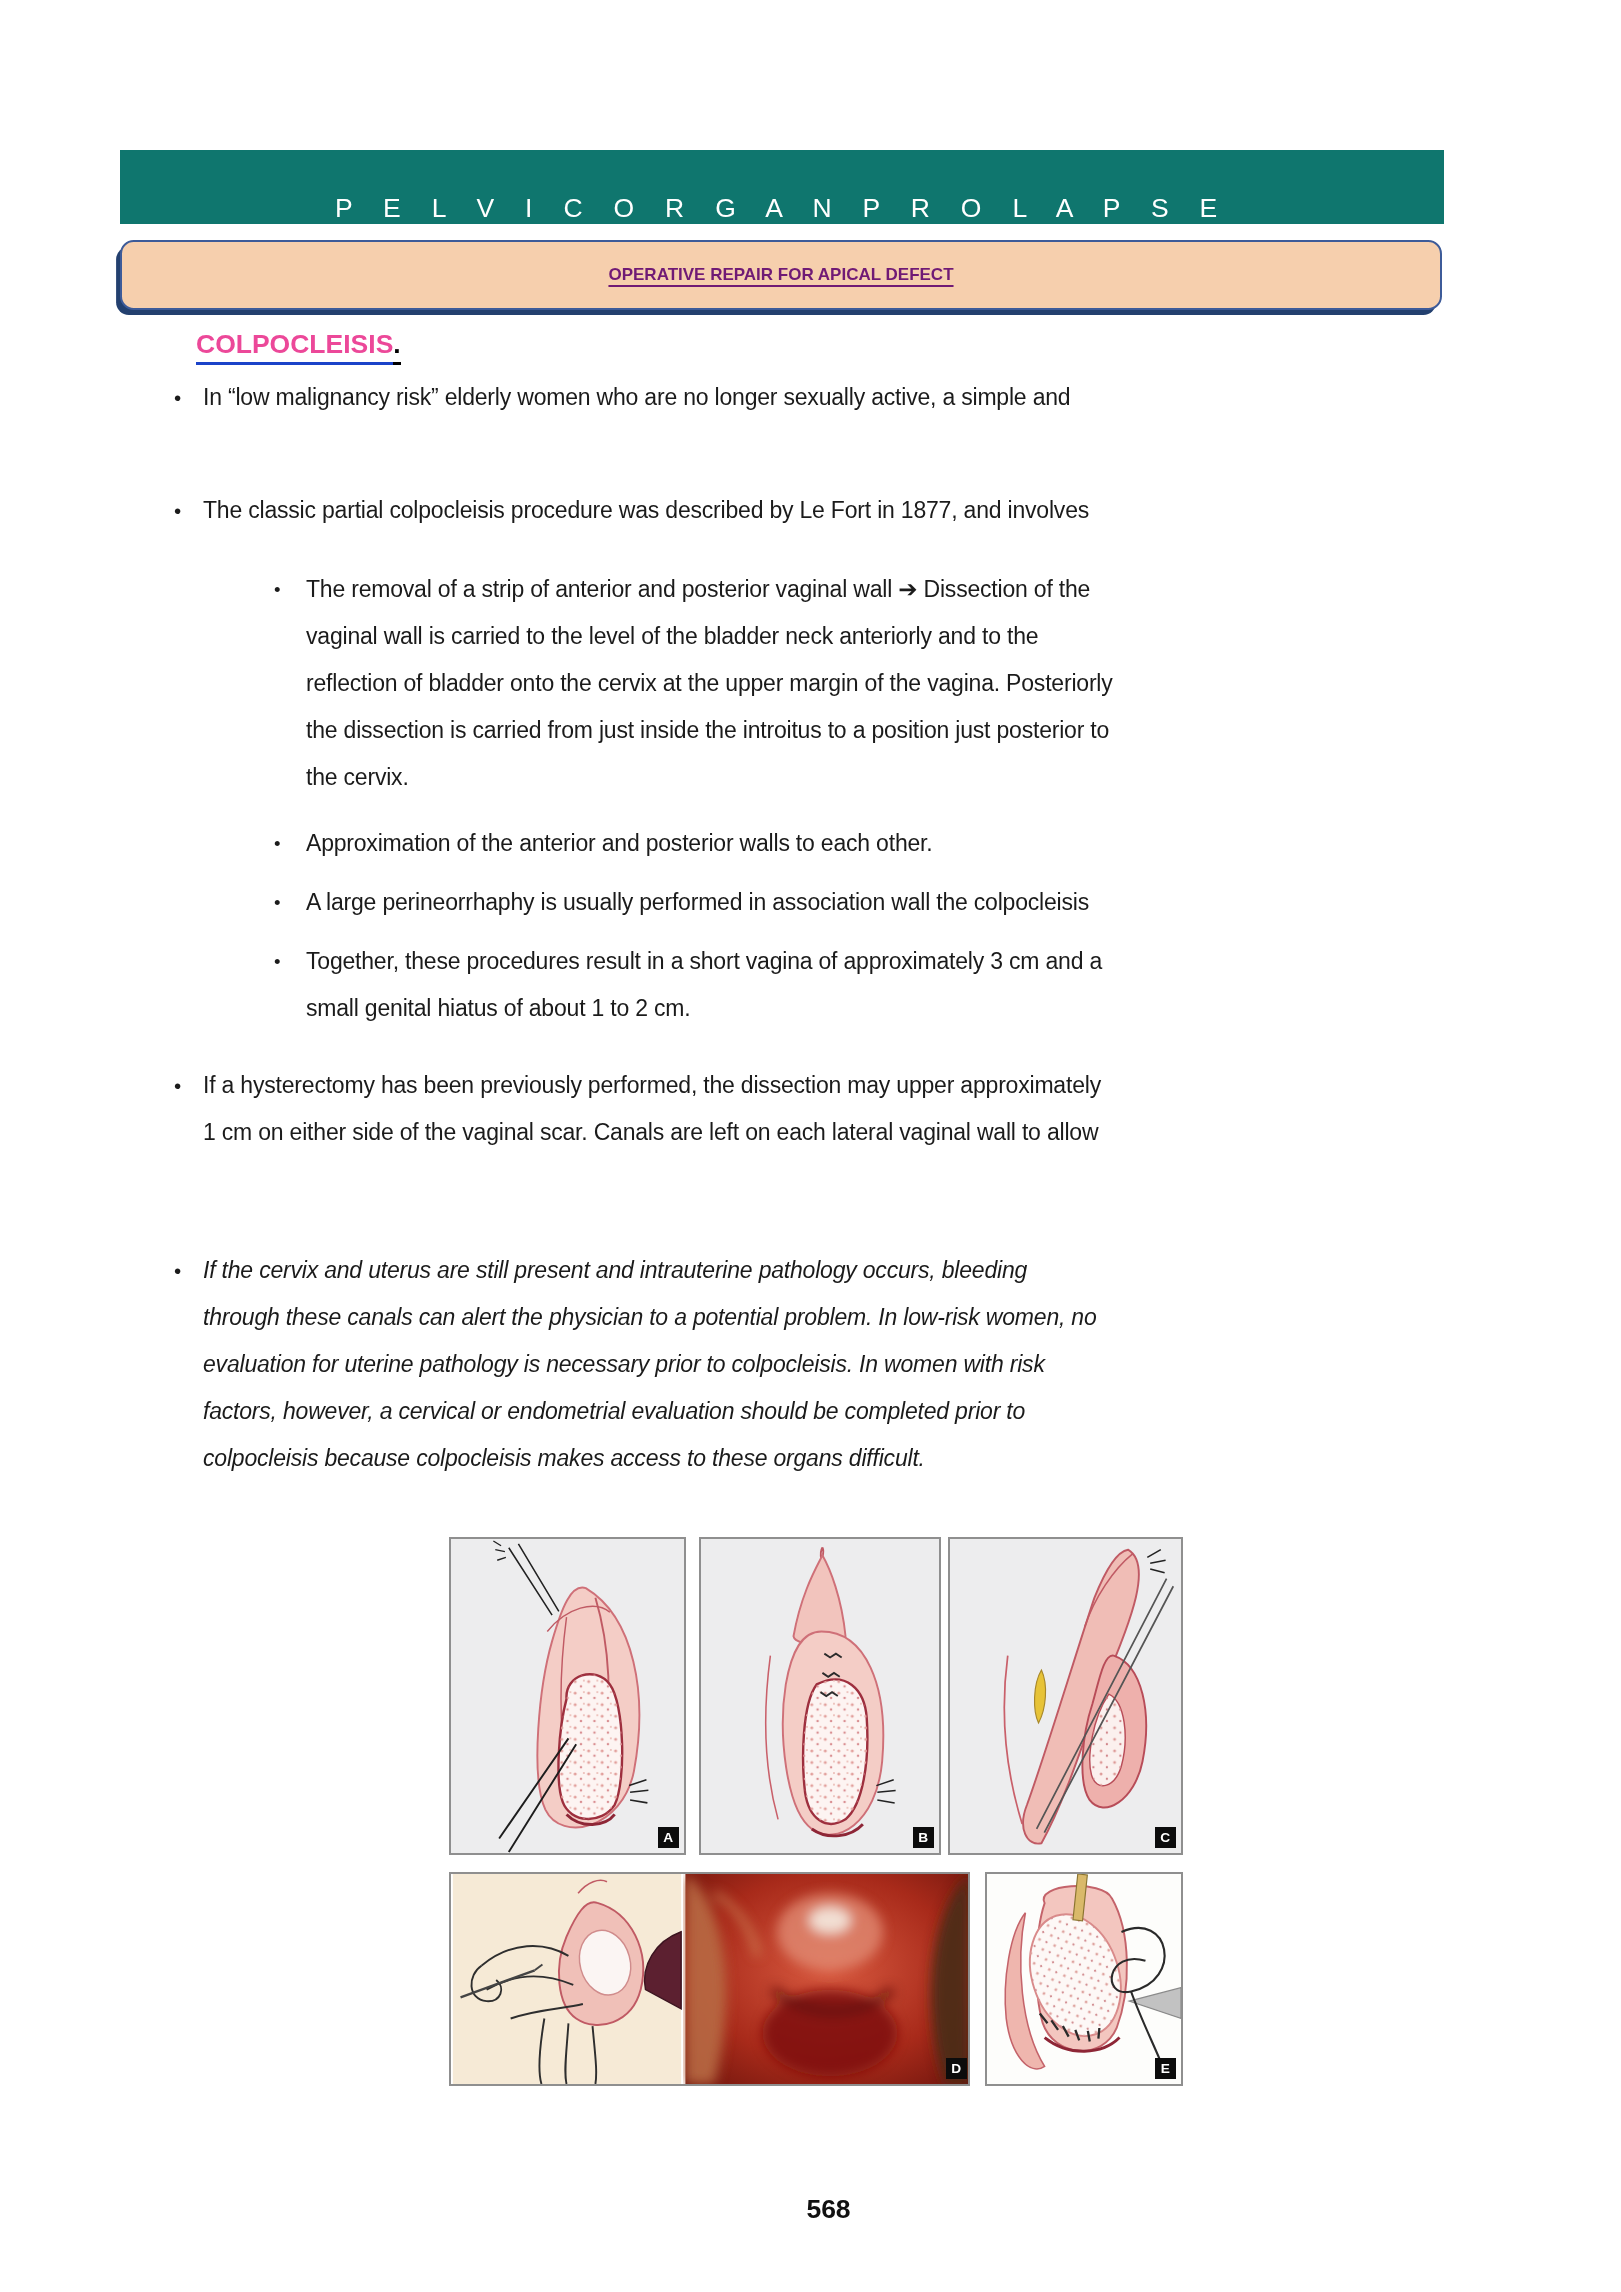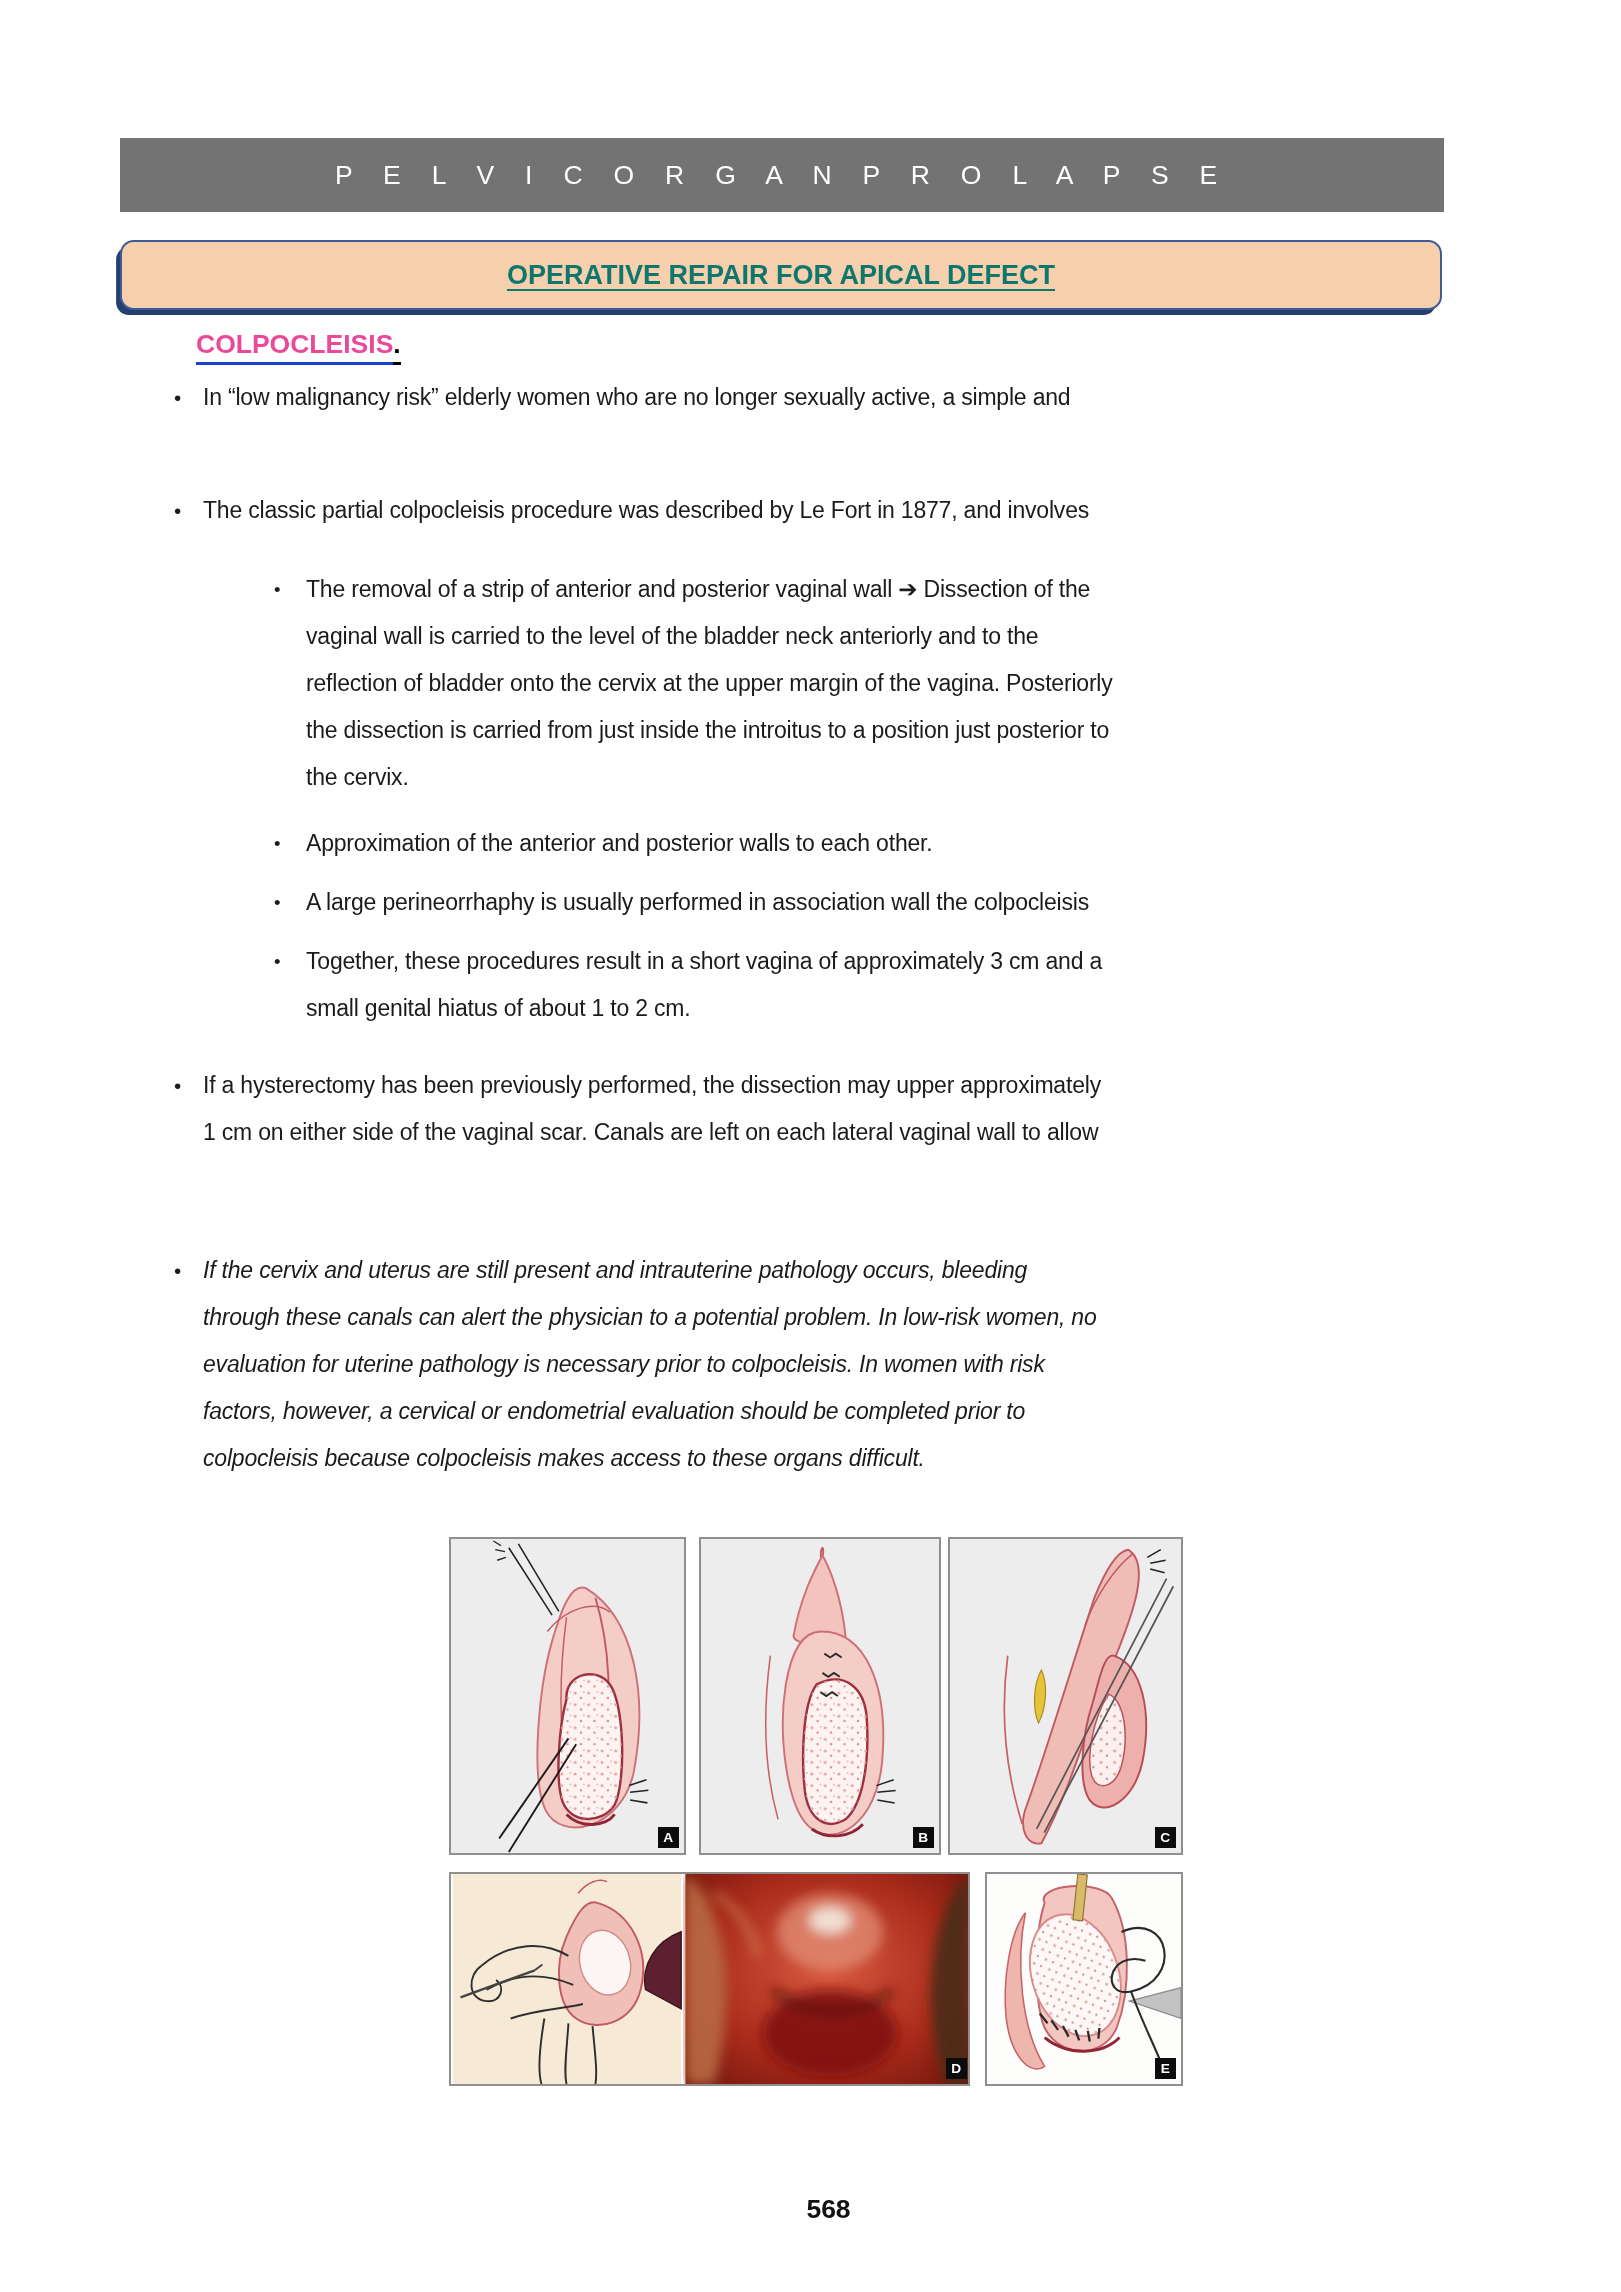--- a/index.html
+++ b/index.html
@@ -7,37 +7,37 @@
     position:relative;
     width:1621px;height:2293px;
     margin:0 auto;
     background:#ffffff;
     font-family:"Liberation Sans",sans-serif;
     color:#1b1b1b;
     overflow:hidden;
   }
   
   .header-bar{
-    position:absolute;left:120px;top:138px;width:1324px;height:74px;
-    background:#737373;
-    display:flex;align-items:center;justify-content:center;
+    position:absolute;left:120px;top:150px;width:1324px;height:74px;
+    background:#0f766e;
+    display:flex;align-items:flex-end;justify-content:center;
   }
   .header-bar .title{
     color:#ffffff;font-size:26.5px;font-weight:500;letter-spacing:11.8px;
     white-space:nowrap;
   }
   .subheader-box{
     position:absolute;left:120px;top:240px;width:1318px;height:66px;
     background:#f6cfad;
     border:2.9px solid #3d5b99;border-radius:13.7px;
     box-shadow:-4.9px 5.9px 0 -1px #23406f;
     display:flex;align-items:center;justify-content:center;
   }
   .subheader-box .title{
-    color:#0f766e;font-size:27px;font-weight:bold;
+    color:#701a75;font-size:17px;font-weight:bold;
     text-decoration:underline;text-decoration-thickness:2px;text-underline-offset:4.9px;
     white-space:nowrap;
   }
   
   .section-heading{
     position:absolute;left:196px;top:329px;
     font-size:26.5px;font-weight:bold;white-space:nowrap;
   }
   .section-heading .hblue{
     color:#ec4899;border-bottom:3.9px solid #1b43c9;padding-bottom:2.9px;

